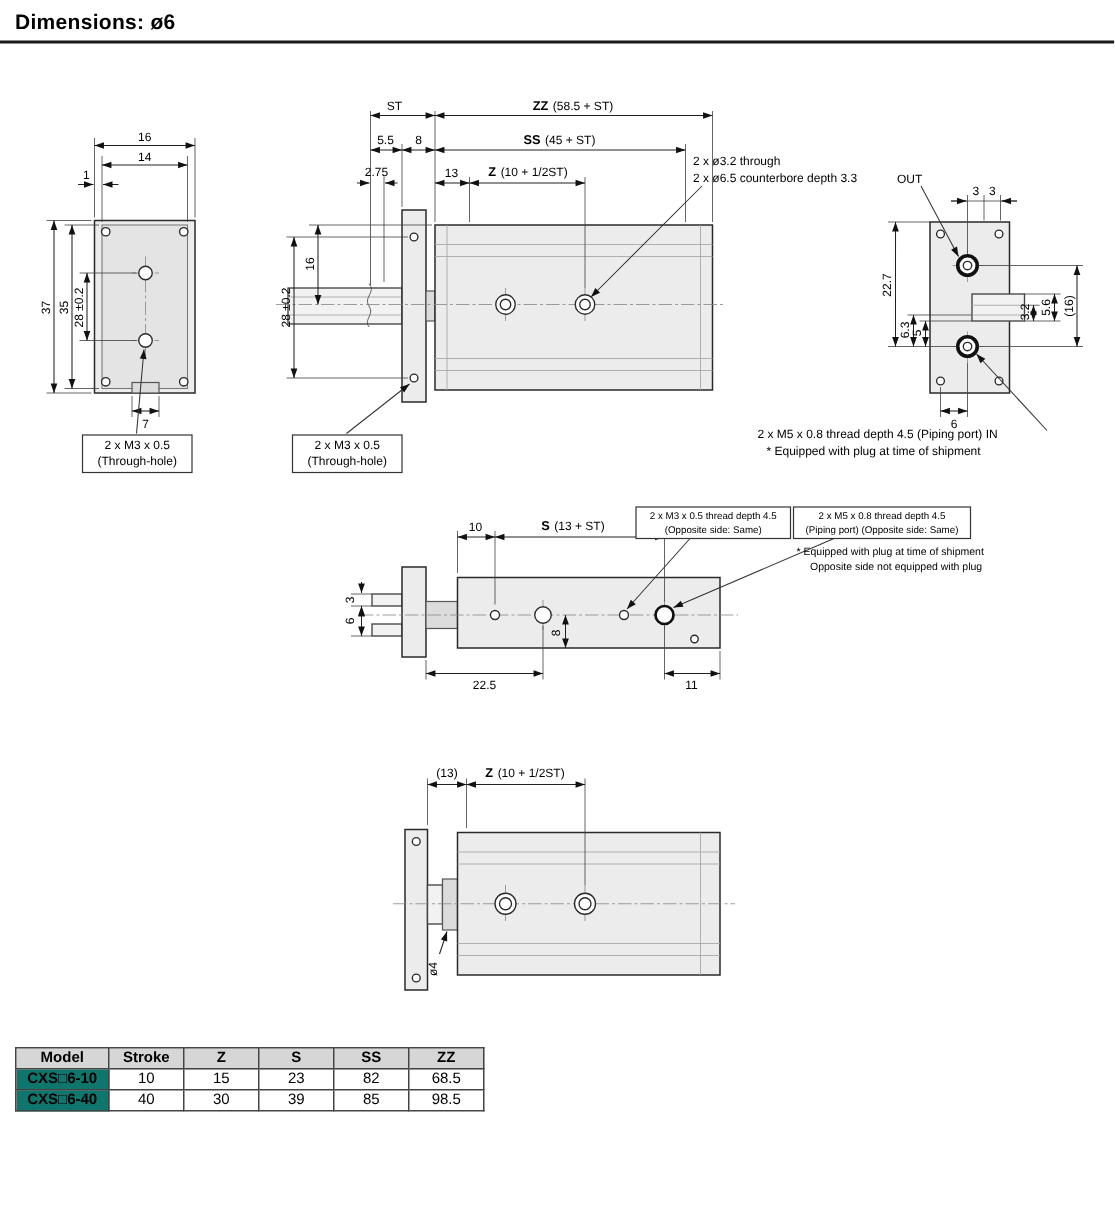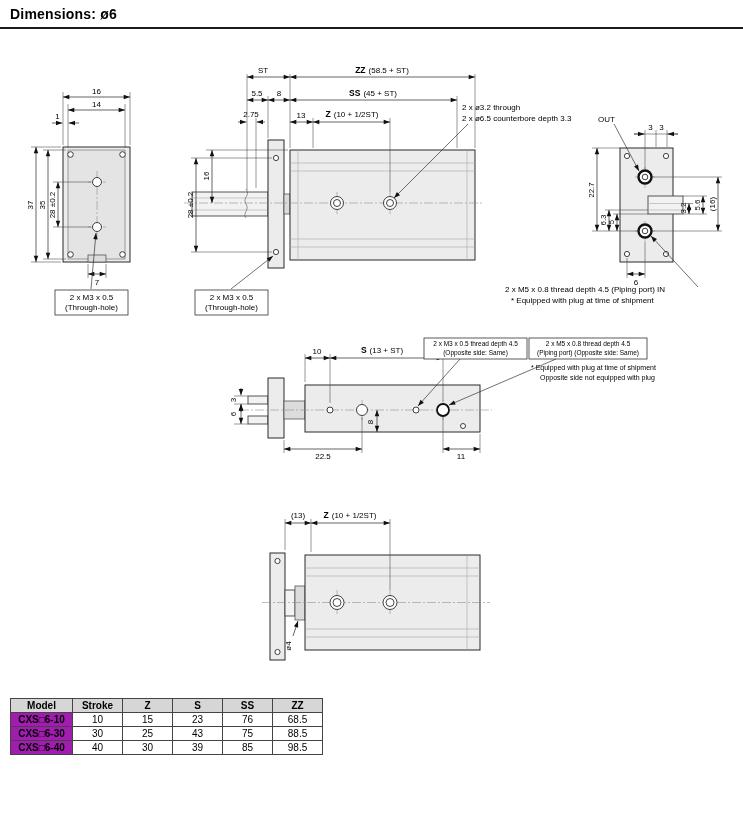--- a/index.html
+++ b/index.html
@@ -26,21 +26,21 @@
   .dl{stroke:#444;stroke-width:.55;fill:none;}
   .dim{stroke:#222;stroke-width:.7;fill:none;marker-start:url(#as);marker-end:url(#ae);}
   .aa{stroke:#222;stroke-width:.7;fill:none;marker-end:url(#ae);}
   .lead{stroke:#333;stroke-width:.7;fill:none;marker-end:url(#ae);}
   .lblbox{fill:#fff;stroke:#333;stroke-width:.8;}
   .tbl-wrap{position:absolute;left:10px;top:698px;width:312px;}
   .unit{text-align:right;font-size:8px;padding-right:2px;margin-bottom:1px;}
   table.dims{border-collapse:collapse;width:312px;font-size:10px;table-layout:fixed;}
   table.dims th,table.dims td{border:1px solid #444;text-align:center;padding:1px 2px;height:14px;}
   table.dims th{background:#d6d6d6;font-weight:bold;}
-  table.dims td.model{font-weight:bold;background:#a21caf;}
+  table.dims td.model{font-weight:bold;background:#0f766e;}
   table.dims col.c-model{width:62px;}
   table.dims col.c-v{width:50px;}
 </style>
 </head>
 <body>
 
 <div class="page">
   <div class="title">Dimensions: ø6</div>
   <div class="rule"></div>
 
@@ -352,30 +352,22 @@
           <th>SS</th>
           <th>ZZ</th>
         </tr>
       </thead>
       <tbody>
         <tr>
           <td class="model">CXS□6-10</td>
           <td>10</td>
           <td>15</td>
           <td>23</td>
-          <td>76</td>
+          <td>82</td>
           <td>68.5</td>
-        </tr>
-        <tr>
-          <td class="model">CXS□6-30</td>
-          <td>30</td>
-          <td>25</td>
-          <td>43</td>
-          <td>75</td>
-          <td>88.5</td>
         </tr>
         <tr>
           <td class="model">CXS□6-40</td>
           <td>40</td>
           <td>30</td>
           <td>39</td>
           <td>85</td>
           <td>98.5</td>
         </tr>
       </tbody>

